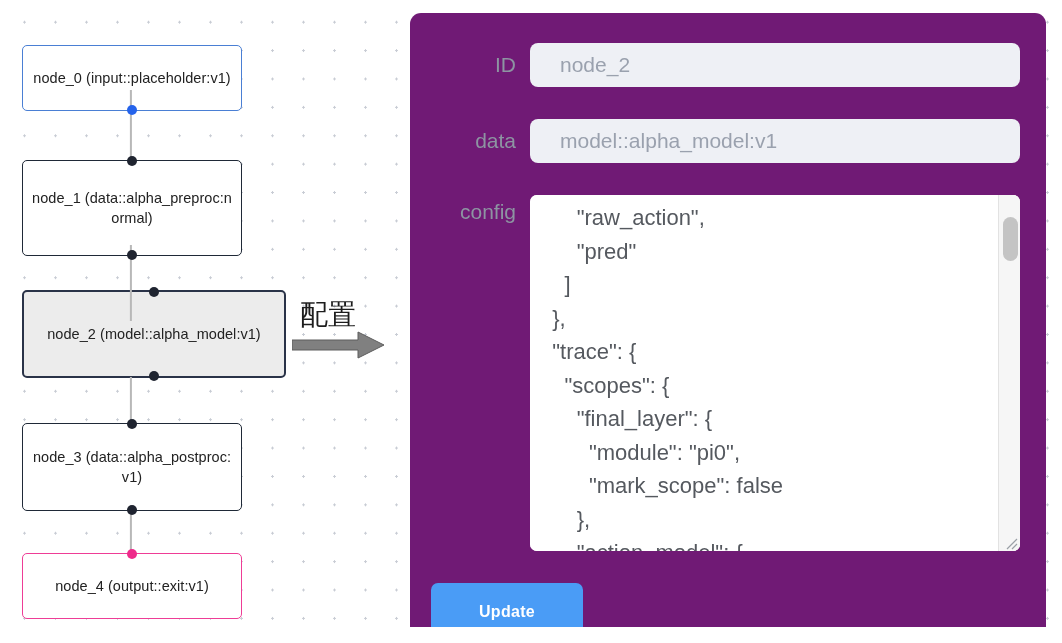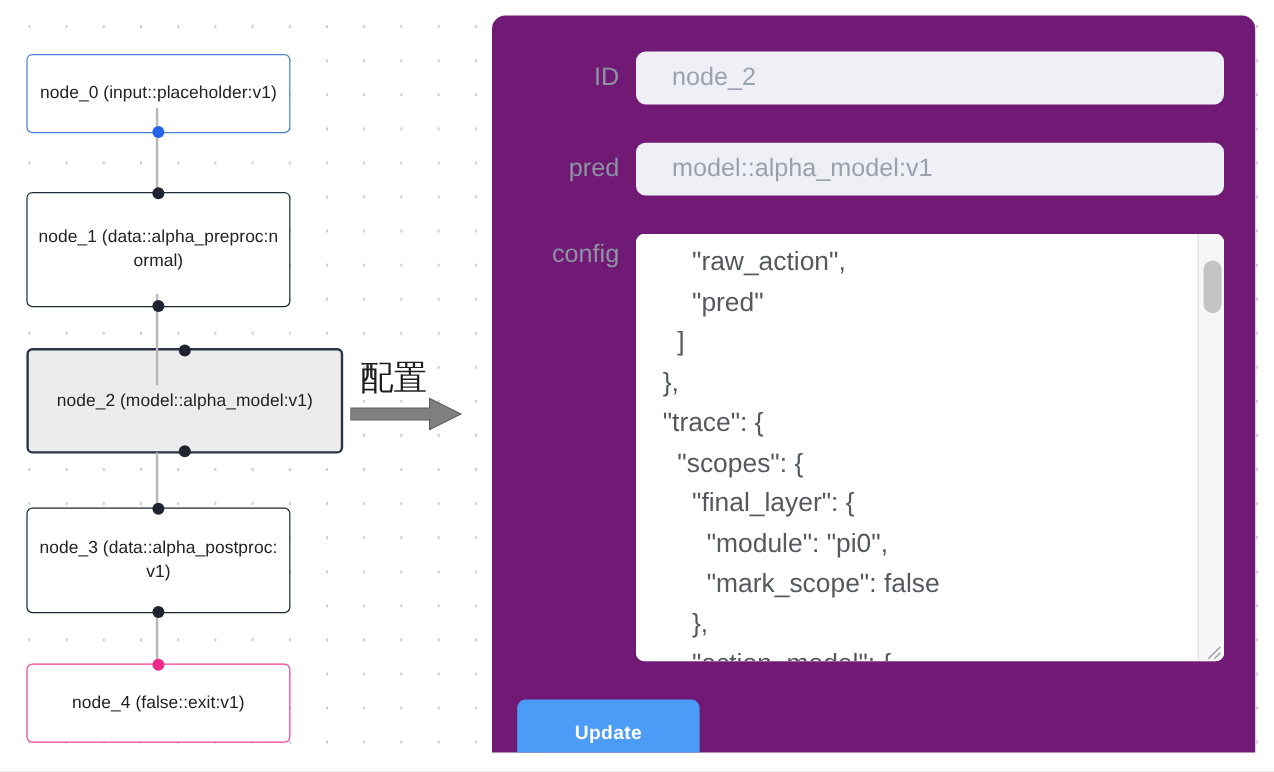--- a/index.html
+++ b/index.html
@@ -261,41 +261,41 @@
 
     <div class="node" style="left:22px;top:423px;width:220px;height:88px;">
       <span class="node-text">node_3
 (data::alpha_postproc:v1)</span>
       <span class="handle top"></span>
       <span class="handle bottom"></span>
     </div>
 
     <div class="node is-output" style="left:22px;top:553px;width:220px;height:66px;">
       <span class="node-text">node_4
-(false::exit:v1)</span>
+(output::exit:v1)</span>
       <span class="handle top pink"></span>
     </div>
 
     <div id="arrow-group">
       <div id="arrow-label">配置</div>
       <svg id="arrow-shape" width="95" height="30" viewBox="0 0 95 30">
         <path d="M0 10 L66 10 L66 2 L92 15 L66 28 L66 20 L0 20 Z" fill="#808080" stroke="#5d5d5d" stroke-width="1"></path>
       </svg>
     </div>
   </div>
 
   <div id="config-panel">
 
     <div class="field-row" id="row-id">
       <div class="field-label">ID</div>
       <input class="text-input" id="id-input" type="text" value="node_2" style="">
     </div>
 
     <div class="field-row" id="row-type">
-      <div class="field-label">pred</div>
+      <div class="field-label">data</div>
       <input class="text-input" id="type-input" type="text" value="model::alpha_model:v1" style="">
     </div>
 
     <div class="field-row" id="row-config">
       <div class="field-label" id="config-label">config</div>
       <div class="textarea-wrap">
         <textarea id="config-textarea" spellcheck="false" style="">      "raw_action",
       "pred"
     ]
   },

